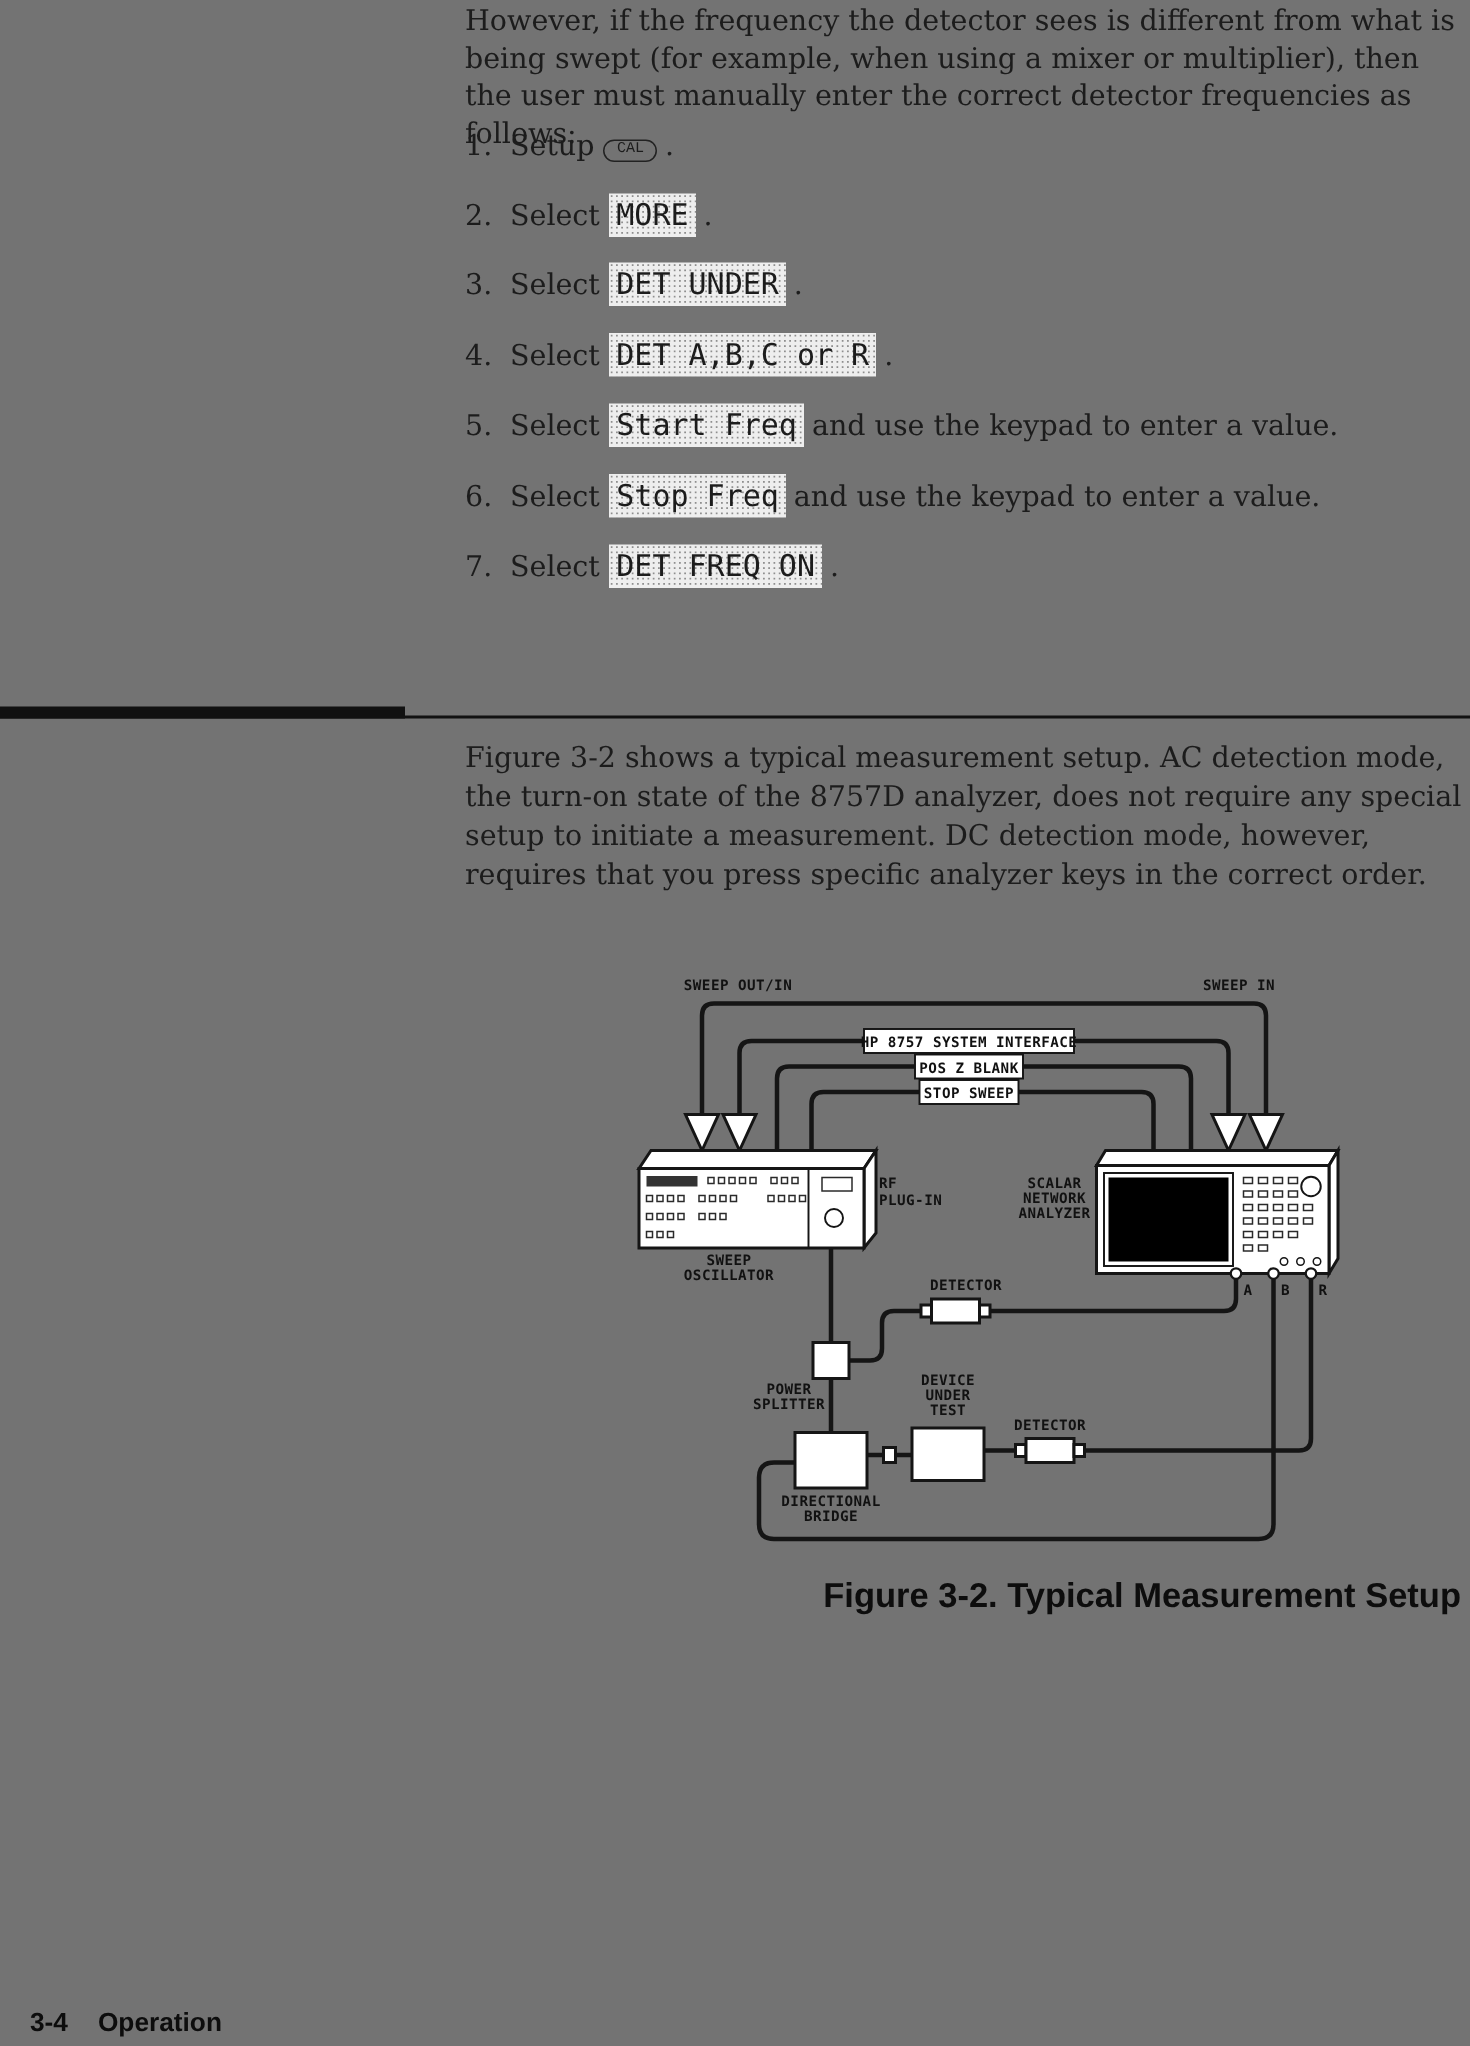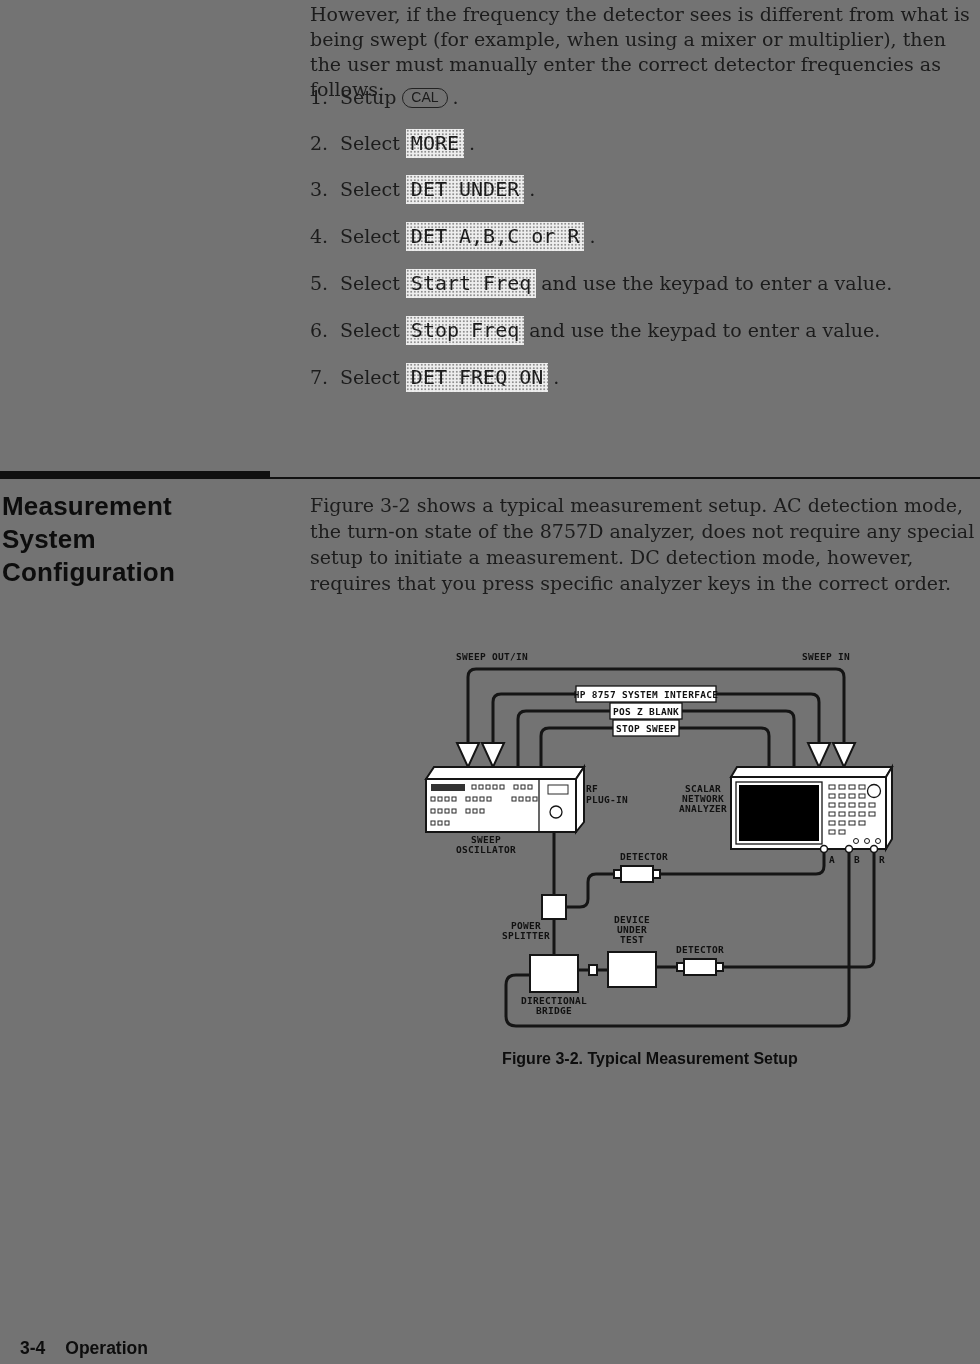--- a/index.html
+++ b/index.html
@@ -14,41 +14,41 @@
   .step { position:absolute; left:310px; width:672px; font-size:19px; white-space:nowrap; }
   .step-num { display:inline-block; width:30px; }
   .softkey {
     font-family:"DejaVu Sans Mono", monospace; font-size:20px;
     background-color:#eeeeee;
     background-image:radial-gradient(#8f8f8f 0.7px, transparent 0.85px);
     background-size:3.5px 3.5px;
     padding:2px 5px 3px;
   }
   .hardkey {
-    font-family:Liberation Sans, sans-serif; font-size:14px;
+    font-family:Liberation Mono, monospace; font-size:10px;
     border:1.6px solid #222; border-radius:10px; padding:0 8px 2px;
     position:relative; top:-2px; margin-left:2px;
   }
   .keyspace { margin-left:6px; }
   .post { margin-left:5px; }
   .rule-thin { position:absolute; left:0; top:477px; width:980px; height:1.5px; background:#111; }
   .rule-thick { position:absolute; left:0; top:471px; width:270px; height:8px; background:#111; }
   .heading {
     position:absolute; left:2px; top:490px; width:290px;
     font-family:"Liberation Sans", sans-serif; font-weight:bold;
     font-size:26px; line-height:33px; color:#0d0d0d; letter-spacing:0.2px;
   }
   .section-body {
     position:absolute; left:310px; top:492px; width:672px;
     font-size:19px; line-height:26px;
   }
   .figure { position:absolute; left:326px; top:645px; width:648px; }
   .fig-caption {
-    margin-top:6px; text-align:center;
-    font-family:"Liberation Sans", sans-serif; font-weight:bold; font-size:16px; color:#0d0d0d;
+    margin-top:6px; text-align:right;
+    font-family:"Liberation Sans", sans-serif; font-weight:bold; font-size:23px; color:#0d0d0d;
   }
   .footer {
     position:absolute; left:20px; top:1338px;
     font-family:"Liberation Sans", sans-serif; font-weight:bold; font-size:17.5px; color:#0d0d0d;
   }
   .footer .sec { margin-left:20px; }
   
   .cable { fill:none; stroke:#151515; stroke-width:3; }
   .shape { fill:#ffffff; stroke:#151515; stroke-width:2; }
   .box   { fill:#ffffff; stroke:#151515; stroke-width:1.3; }
@@ -85,25 +85,20 @@
       <span class="step-num">6.</span><span>Select</span><span class="softkey keyspace">Stop Freq</span><span class="post">and use the keypad to enter a value.</span>
     </div>
     <div class="step" style="top:365px">
       <span class="step-num">7.</span><span>Select</span><span class="softkey keyspace">DET FREQ ON</span><span class="post">.</span>
     </div>
   </div>
 
   <div class="rule-thin"></div>
   <div class="rule-thick"></div>
 
-  <div class="heading">
-    <div>Measurement</div>
-    <div>System</div>
-    <div>Configuration</div>
-  </div>
 
   <div class="section-body">Figure 3-2 shows a typical measurement setup. AC detection mode, the turn-on state of the 8757D analyzer, does not require any special setup to initiate a measurement. DC detection mode, however, requires that you press specific analyzer keys in the correct order.</div>
 
   <div class="figure">
     <svg viewBox="0 0 648 395" width="648" height="395">
 
       <g>
         <path class="cable" d="M142 100 L142 32 Q142 24 150 24 L510 24 Q518 24 518 32 L518 100"></path>
         <path class="cable" d="M167 100 L167 57 Q167 49 175 49 L485 49 Q493 49 493 57 L493 100"></path>
         <path class="cable" d="M192 124 L192 74 Q192 66 200 66 L460 66 Q468 66 468 74 L468 124"></path>

